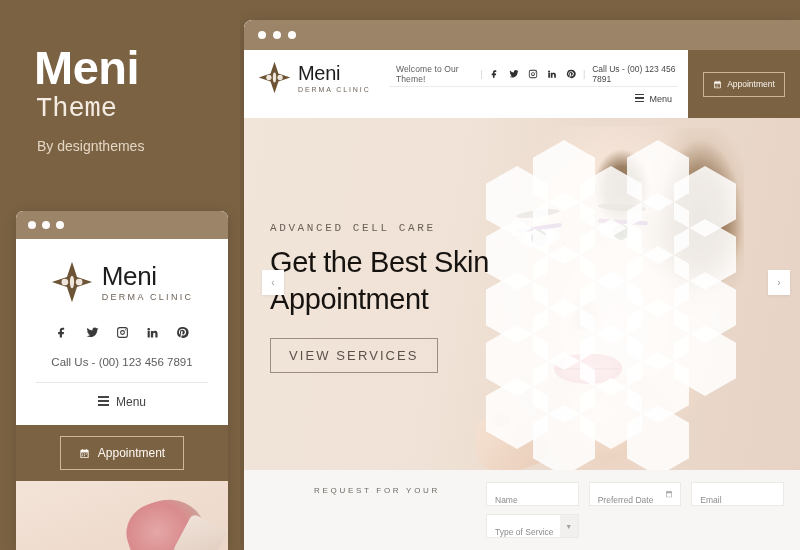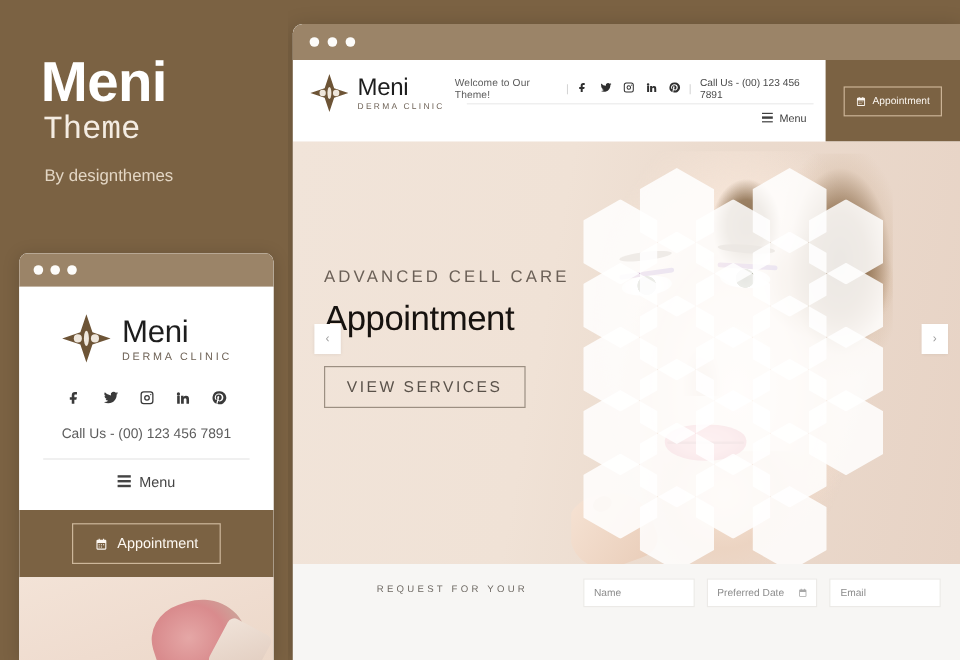--- a/index.html
+++ b/index.html
@@ -99,21 +99,21 @@
     display: flex; align-items: center; padding-left: 14px; gap: 7px;
   }
   .ddot { width: 8px; height: 8px; border-radius: 50%; background: #fdfcfa; }
 
   .desk-header { position: relative; height: 68px; background: #fff; }
   .d-logo { position: absolute; left: 14px; top: 11px; display: flex; align-items: center; gap: 7px; }
   .d-logo-mark { width: 33px; height: 33px; }
   .d-logo-name { font-size: 20px; color: #1d1d1d; line-height: 1; letter-spacing: -0.3px; }
   .d-logo-tag { font-size: 7px; color: #6e6256; letter-spacing: 1.9px; margin-top: 3px; }
 
-  .d-topbar { position: absolute; left: 135px; top: 14px; right: 122px;
+  .d-topbar { position: absolute; left: 152px; top: 14px; right: 122px;
     display: flex; align-items: center; gap: 7px; }
   .d-welcome { font-size: 8.5px; color: #5c5c5c; letter-spacing: 0.1px; }
   .d-sep { color: #cfcfcf; font-size: 9px; }
   .d-social { display: flex; gap: 9px; align-items: center; }
   .d-social svg { width: 10px; height: 10px; fill: #2f2f2f; }
   .d-call { font-size: 8.5px; color: #4a4a4a; }
   .d-hr { position: absolute; left: 145px; right: 122px; top: 36px; height: 1px; background: #ececec; }
   .d-menu { position: absolute; right: 128px; top: 44px; display: flex; align-items: center; gap: 5px; font-size: 9px; color: #3f3f3f; }
   .d-menu .bars { display: inline-block; width: 9px; }
   .d-menu .bars i { display: block; height: 1.2px; background: #3f3f3f; margin-bottom: 2px; }
@@ -166,21 +166,21 @@
 
   .hex-layer { position: absolute; inset: 0; }
   .hex { position: absolute; width: 62px; height: 71px;
     clip-path: polygon(50% 0%, 100% 25%, 100% 75%, 50% 100%, 0% 75%, 0% 25%);
     background: rgba(255,255,255,0.85); }
   .hex::after { content:""; position:absolute; inset:1.3px;
     clip-path: polygon(50% 0%, 100% 25%, 100% 75%, 50% 100%, 0% 75%, 0% 25%);
     background: rgba(255,255,255,0); }
 
   .hero-text { position: absolute; left: 26px; top: 104px; z-index: 4; }
-  .hero-kicker { font-size: 14px; letter-spacing: 2.6px; color: #6b6057; font-weight: 500; }
+  .hero-kicker { font-size: 11px; letter-spacing: 2.6px; color: #6b6057; font-weight: 500; font-family: Liberation Mono, monospace; }
   .hero-title { font-size: 29px; line-height: 1.28; color: #16120f; font-weight: 400; margin-top: 10px; letter-spacing: -0.4px; }
   .hero-btn { margin-top: 20px; display: inline-block; border: 1px solid #9c8f82;
               padding: 9px 18px; font-size: 13px; letter-spacing: 2.1px; color: #5a524a; }
 
   .arrow {
     position: absolute; width: 22px; height: 25px; background: #fff; z-index: 6;
     display: flex; align-items: center; justify-content: center;
     color: #9d9d9d; font-size: 10px; box-shadow: 0 1px 3px rgba(0,0,0,0.07);
   }
   .arrow.left { left: 18px; top: 152px; }
@@ -190,21 +190,21 @@
   .consult {
     position: absolute; left: 0; right: 0; bottom: 0; height: 80px;
     background: #f7f6f4; padding: 12px 16px 0 70px; display: flex; gap: 12px; align-items: flex-start;
   }
   .consult-left { width: 160px; flex: none; padding-top: 4px; }
   .consult-kicker { font-size: 8px; letter-spacing: 2.7px; color: #6f6a64; }
   .consult-title { font-size: 25px; color: #17130f; margin-top: 6px; letter-spacing: -0.4px; line-height: 1; }
   .consult-fields { flex: 1; display: grid; grid-template-columns: 1fr 1fr 1fr; gap: 8px 10px; }
   .fld {
     background: #fff; height: 24px; border: 1px solid #eceae7;
-    font-size: 8.5px; color: #8c8c8c; display: flex; align-items: center; padding: 0 8px; position: relative;
+    font-size: 8.5px; color: #8c8c8c; display: flex; align-items: flex-end; padding: 0 8px; position: relative;
   }
   .fld .cal { position: absolute; right: 7px; top: 50%; transform: translateY(-50%); }
   .fld .caret {
     position: absolute; right: 0; top: 0; bottom: 0; width: 18px;
     background: #f2f0ee; display: flex; align-items: center; justify-content: center;
     color: #a5a19c; font-size: 7px;
   }
   .book-btn {
     background: #7b6243; color: #fdf9f3; font-size: 8.5px; letter-spacing: 1.5px;
     display: flex; align-items: center; justify-content: center; text-align: center;
@@ -400,20 +400,21 @@
           <div class="hex" style="left:198px; top:48px;"></div>
           <div class="hex" style="left:198px; top:101px;"></div>
           <div class="hex" style="left:198px; top:154px;"></div>
           <div class="hex" style="left:198px; top:207px;"></div>
         </div>
       </div>
 
       <div class="hero-text">
         <div class="hero-kicker">ADVANCED CELL CARE</div>
         <div class="hero-title">
+          <div>Get the Best Skin</div>
           <div>Appointment</div>
         </div>
         <div class="hero-btn">VIEW SERVICES</div>
       </div>
 
       <div class="arrow left">‹</div>
       <div class="arrow right">›</div>
     </div>
 
     <div class="consult">
@@ -428,17 +429,21 @@
         <div class="fld">
           <span>Preferred Date</span>
           <svg class="cal" width="8" height="8" viewBox="0 0 24 24" fill="#a8a8a8">
               <path d="M7 2v2H5a2 2 0 0 0-2 2v14a2 2 0 0 0 2 2h14a2 2 0 0 0 2-2V6a2 2 0 0 0-2-2h-2V2h-2v2H9V2zm12 8v10H5V10z"></path>
             </svg>
         </div>
         <div class="fld">
           <span>Email</span>
         </div>
 
+        <div class="fld tall">
+          <span>Type of Service</span>
+          <span class="caret">▼</span>
+        </div>
 
       </div>
     </div>
   </div>
 </div>
 
 </body></html>

